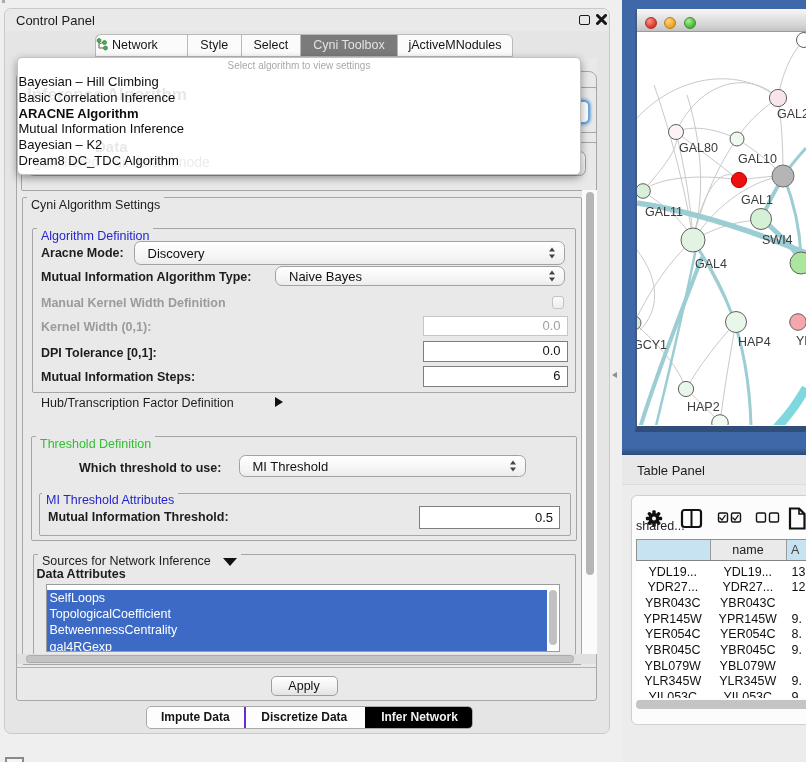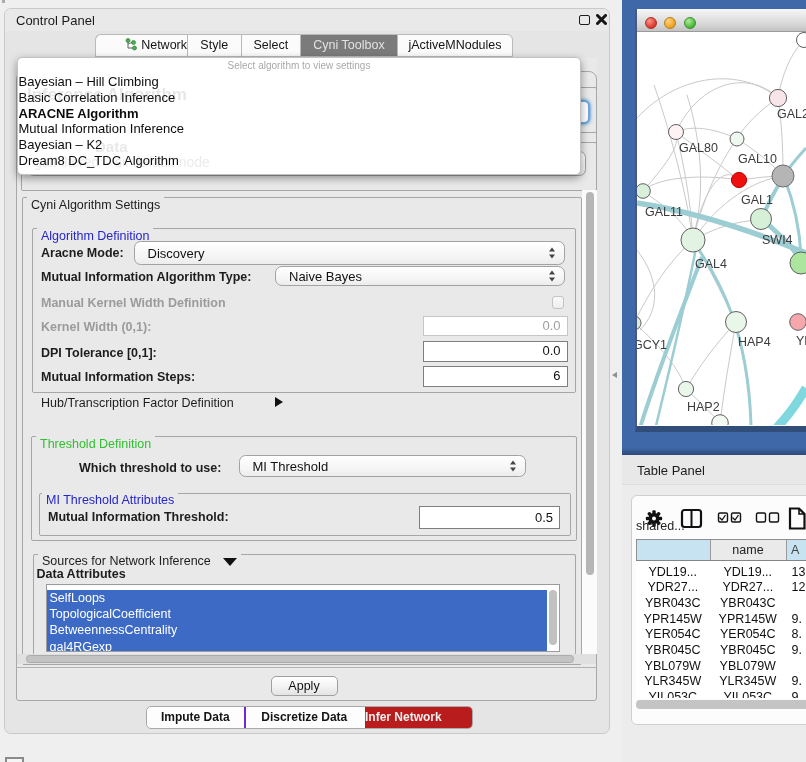--- a/index.html
+++ b/index.html
@@ -190,21 +190,21 @@
 
 <div class="abs" style="left:4px;top:8px;width:606px;height:726px;background:#e5e5e5;
      border:1px solid #c9c9c9;border-radius:7px;box-sizing:border-box;"></div>
 <div class="abs" style="left:5px;top:9px;width:604px;height:22px;background:#e9e9e9;border-radius:6px 6px 0 0;"></div>
 <div class="abs" style="left:16px;top:13px;font-size:13px;color:#1a1a1a;">Control Panel</div>
 <div class="abs" style="left:578.5px;top:14.5px;width:9px;height:8.5px;border:1.6px solid #1c1c1c;border-radius:2px;"></div>
 <svg class="abs" style="left:595.5px;top:14px;" width="11" height="11" viewBox="0 0 11 11">
   <path d="M1.5,1.5 L9.5,9.5 M9.5,1.5 L1.5,9.5" stroke="#161616" stroke-width="3" stroke-linecap="round"></path>
 </svg>
 
-<div class="abs" style="left:95px;top:34px;width:92px;height:22.5px;background:#fbfbfb;color:#141414;border-radius:6px 0 0 0;border-top:1px solid #b9b9b9;border-left:1px solid #b9b9b9;border-bottom:1px solid #b9b9b9;box-sizing:border-box;text-align:right;font-size:12.5px;line-height:21px;"><svg width="13" height="13" viewBox="0 0 13 13" style="vertical-align:-2px;margin-right:3px;">
+<div class="abs" style="left:95px;top:34px;width:92px;height:22.5px;background:#fbfbfb;color:#141414;border-radius:6px 0 0 0;border-top:1px solid #b9b9b9;border-left:1px solid #b9b9b9;border-bottom:1px solid #b9b9b9;box-sizing:border-box;text-align:left;font-size:12.5px;line-height:21px;"><svg width="13" height="13" viewBox="0 0 13 13" style="vertical-align:-2px;margin-right:3px;">
       <line x1="3" y1="2.5" x2="3" y2="10" stroke="#777" stroke-width="1.2"></line>
       <line x1="3" y1="10" x2="9" y2="10" stroke="#777" stroke-width="1.2"></line>
       <line x1="3" y1="6" x2="8" y2="4" stroke="#777" stroke-width="1"></line>
       <circle cx="3" cy="2.5" r="2" fill="#4caf50" stroke="#2e7d32" stroke-width="0.7"></circle>
       <circle cx="8.5" cy="4.5" r="2" fill="#4caf50" stroke="#2e7d32" stroke-width="0.7"></circle>
       <circle cx="9.5" cy="10" r="2" fill="#4caf50" stroke="#2e7d32" stroke-width="0.7"></circle>
     </svg>Network</div>
 <div class="abs" style="left:187px;top:34px;width:53.5px;height:22.5px;background:#fbfbfb;color:#141414;border-left:1px solid #b9b9b9;border-top:1px solid #b9b9b9;border-bottom:1px solid #b9b9b9;box-sizing:border-box;text-align:center;font-size:12.5px;line-height:21px;">Style</div>
 <div class="abs" style="left:240.5px;top:34px;width:59.5px;height:22.5px;background:#fbfbfb;color:#141414;border-left:1px solid #b9b9b9;border-top:1px solid #b9b9b9;border-bottom:1px solid #b9b9b9;box-sizing:border-box;text-align:center;font-size:12.5px;line-height:21px;">Select</div>
 <div class="abs" style="left:300px;top:34px;width:97px;height:22.5px;background:#7b7b7b;color:#e3e3e3;border-left:1px solid #b9b9b9;border-top:1px solid #b9b9b9;border-bottom:1px solid #b9b9b9;box-sizing:border-box;text-align:center;font-size:12.5px;line-height:21px;">Cyni Toolbox</div>
@@ -292,21 +292,21 @@
 <div class="abs" style="left:585.5px;top:191.5px;width:8px;height:383px;border-radius:4px;background:#b6b6b6;"></div>
 
 <div class="abs" style="left:270.5px;top:675.5px;width:67px;height:20px;border-radius:5px;
      background:linear-gradient(#ffffff,#f2f2f2 55%,#e3e3e3);border:1px solid #9f9f9f;box-sizing:border-box;
      text-align:center;font-size:12.5px;line-height:18px;color:#111;">Apply</div>
 
 <div class="abs" style="left:146px;top:706px;width:327px;height:22.5px;border:1px solid #a9a9a9;border-radius:5px;
      background:#fdfdfd;box-sizing:border-box;overflow:hidden;font-size:12px;font-weight:bold;color:#141414;">
   <div style="position:absolute;left:0;top:0;width:96.5px;height:100%;text-align:center;line-height:21px;border-right:2px solid #6d28d9;">Impute Data</div>
   <div style="position:absolute;left:96.5px;top:0;width:121.5px;height:100%;text-align:center;line-height:21px;">Discretize Data</div>
-  <div style="position:absolute;left:218px;top:0;width:109px;height:100%;line-height:21px;background:#b91c1c;color:#f0f0f0;">Infer Network</div>
+  <div style="position:absolute;left:218px;top:0;width:109px;height:100%;text-align:center;line-height:21px;background:#000000;color:#f0f0f0;">Infer Network</div>
 </div>
 
 <div class="abs" style="left:17px;top:57px;width:564px;height:118px;background:#fff;border:1px solid #c2c2c2;
      border-radius:5px;box-shadow:0 3px 9px rgba(0,0,0,0.4);box-sizing:border-box;z-index:50;"></div>
 <div class="abs" style="left:27px;top:85px;z-index:51;font-size:17px;font-weight:bold;color:rgba(130,130,130,0.2);white-space:nowrap;">Inference Algorithm</div>
 <div class="abs" style="left:95px;top:138px;z-index:51;font-size:15px;font-weight:bold;color:rgba(130,130,130,0.18);white-space:nowrap;">Data</div>
 <div class="abs" style="left:34px;top:154px;z-index:51;font-size:14px;color:rgba(130,130,130,0.16);white-space:nowrap;">galFiltered – sif default node</div>
 <div class="abs" style="left:17px;top:59.5px;width:564px;text-align:center;font-size:10px;color:#a9a9a9;z-index:52;">Select algorithm to view settings</div>
 <div class="abs" style="left:18.5px;top:74.2px;width:560px;z-index:52;font-size:13px;color:#0c0c0c;line-height:15.7px;">
   <div>Bayesian – Hill Climbing</div>

